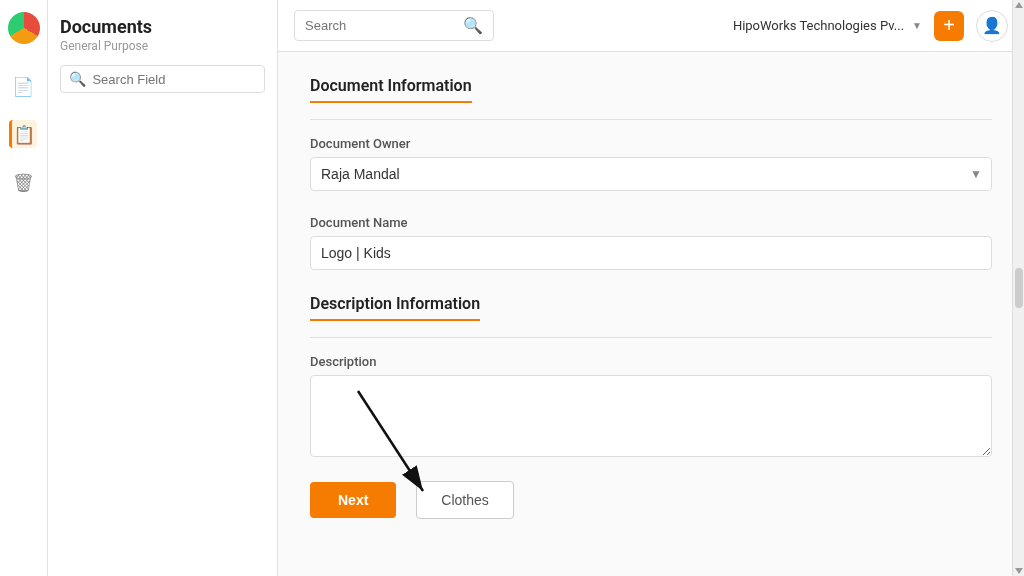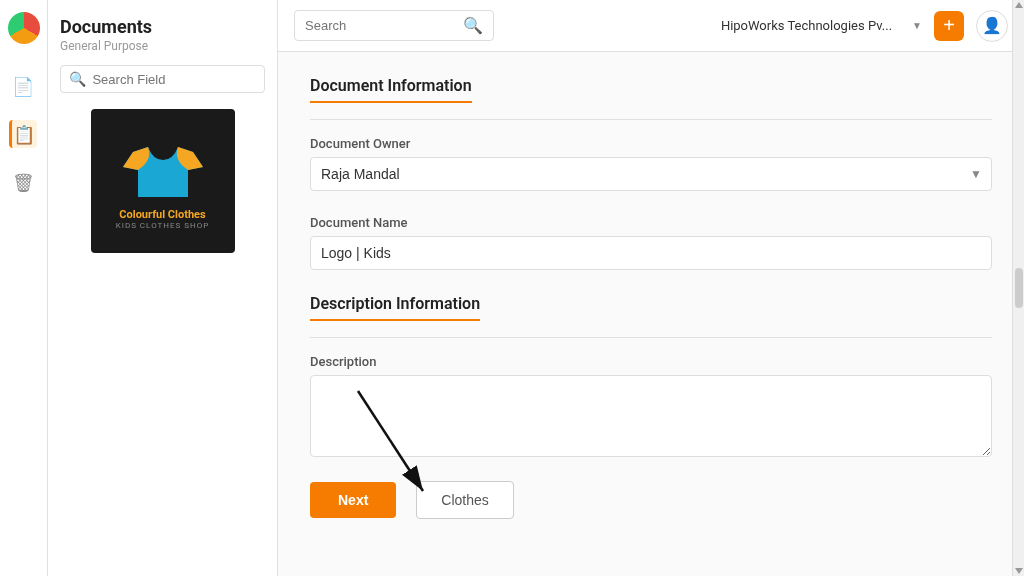--- a/index.html
+++ b/index.html
@@ -148,21 +148,21 @@
       color: #555;
       background: transparent;
       width: 100%;
     }
     .topbar-spacer { flex: 1; }
     .topbar-company {
       font-size: 13px;
       color: #333;
       display: flex;
       align-items: center;
-      gap: 20px;
+      gap: 8px;
     }
     .chevron-down { font-size: 10px; color: #888; }
     .topbar-add-btn {
       width: 30px;
       height: 30px;
       background: #f57c00;
       border-radius: 6px;
       display: flex;
       align-items: center;
       justify-content: center;
@@ -313,33 +313,20 @@
 </div>
 
 <div class="sidebar">
   <div class="sidebar-title">Documents</div>
   <div class="sidebar-subtitle">General Purpose</div>
   <div class="sidebar-search">
     <span class="search-icon-small">🔍</span>
     <input type="text" placeholder="Search Field" style="">
   </div>
 
-  <div class="document-thumbnail">
-
-    <svg width="100" height="70" viewBox="0 0 100 70">
-
-      <path d="M20 20 L10 35 L25 38 L25 65 L75 65 L75 38 L90 35 L80 20 L65 15 Q60 28 50 28 Q40 28 35 15 Z" fill="#1aa7d4"></path>
-
-      <path d="M20 20 L35 15 Q40 28 25 38 L10 35 Z" fill="#f5a623"></path>
-
-      <path d="M80 20 L65 15 Q60 28 75 38 L90 35 Z" fill="#f5a623"></path>
-    </svg>
-    <div class="thumbnail-label">Colourful Clothes</div>
-    <div class="thumbnail-sublabel">KIDS CLOTHES SHOP</div>
-  </div>
 </div>
 
 <div style="flex:1; display:flex; flex-direction:column; position:relative; background:#fafafa;">
 
   <svg style="position:absolute; left:0; bottom:55px; width:200px; height:140px; pointer-events:none; z-index:10;" viewBox="0 0 200 140">
     <defs>
       <marker id="arrowhead" markerWidth="10" markerHeight="7" refX="10" refY="3.5" orient="auto">
         <polygon points="0 0, 10 3.5, 0 7" fill="#111"></polygon>
       </marker>
     </defs>

